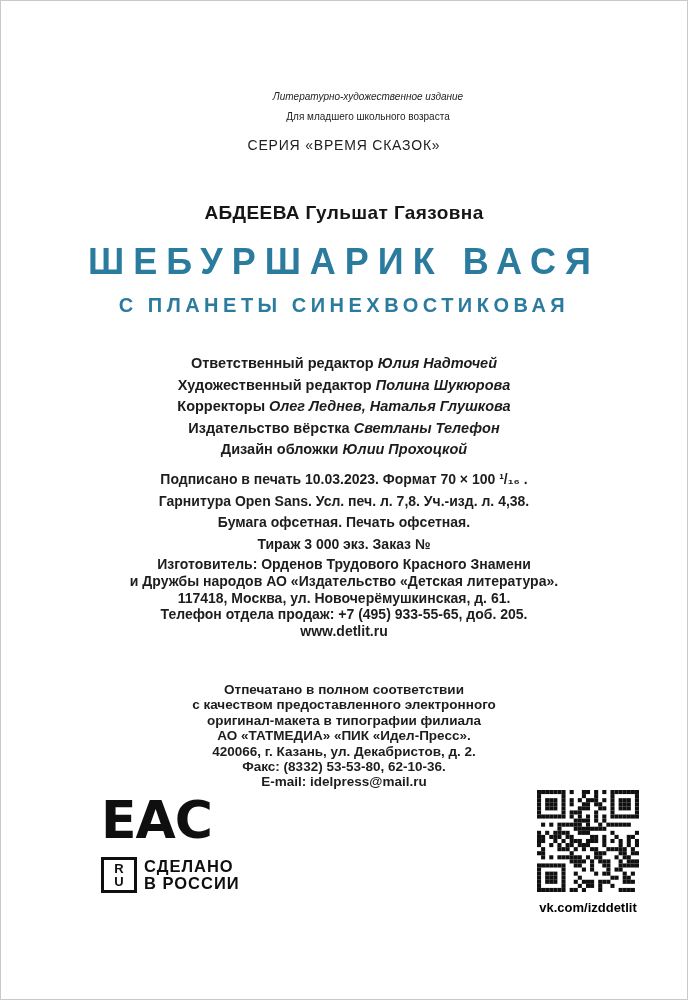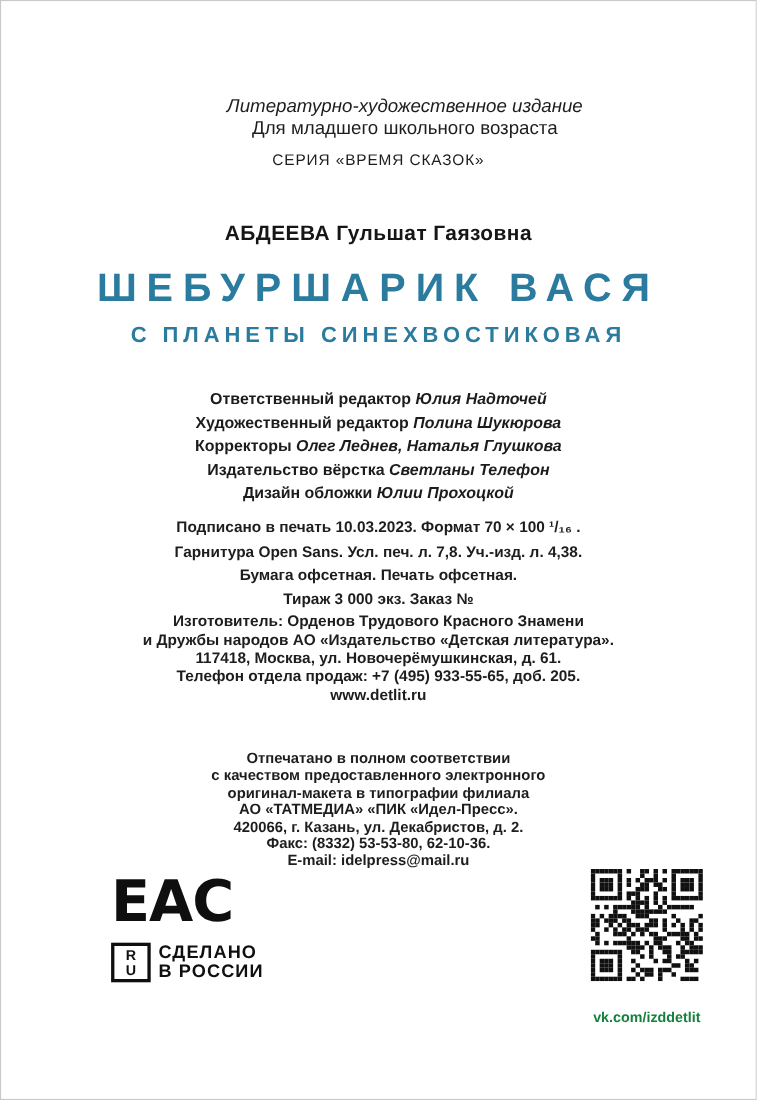--- a/index.html
+++ b/index.html
@@ -1,20 +1,20 @@
 <!DOCTYPE html>
 <html><head>
 <meta charset="utf-8">
 <style>
   html,body{margin:0;padding:0;background:#ffffff;}
   body{width:688px;height:1000px;position:relative;font-family:"Liberation Sans","DejaVu Sans",sans-serif;color:#1c1c1c;}
   .page{position:absolute;inset:0;border:1px solid #c9c9c9;box-sizing:border-box;background:#fff;}
   .center{position:absolute;left:0;right:0;text-align:center;}
 
-  .head-block{top:86px;font-size:17px;line-height:20px;color:#1d1d1d;padding-left:48px;}
+  .head-block{top:86px;font-size:10px;line-height:20px;color:#1d1d1d;padding-left:48px;}
   .italic-line{font-style:italic;}
 
   .series{top:136px;font-size:14px;letter-spacing:0.8px;color:#1d1d1d;}
 
   .author{top:201px;font-size:19px;font-weight:600;letter-spacing:0.4px;color:#161616;}
 
   .title{top:240px;margin:0;font-size:36px;font-weight:700;letter-spacing:9px;}
   .subtitle{top:293px;font-size:20px;font-weight:700;letter-spacing:4.5px;}
 
   .credits{top:352px;font-size:14.5px;line-height:21.5px;}
@@ -28,21 +28,21 @@
   .printer{top:681px;font-size:13.5px;line-height:15.4px;font-weight:700;color:#1d1d1d;}
 
   .footer-left{position:absolute;left:100px;top:792px;width:160px;}
   .eac{font-size:52px;font-weight:900;letter-spacing:-1px;color:#0f0f0f;transform:scaleY(1.0);line-height:54px;font-family:"DejaVu Sans","Liberation Sans",sans-serif;}
   .mir{display:flex;align-items:center;gap:7px;margin-top:10px;}
   .mir-box{width:36px;height:36px;border:3px solid #0f0f0f;box-sizing:border-box;display:flex;flex-direction:column;align-items:center;justify-content:center;font-weight:900;font-size:13px;line-height:13px;color:#0f0f0f;}
   .mir-text{font-weight:900;font-size:16.5px;line-height:17px;letter-spacing:1px;color:#0f0f0f;}
 
   .footer-right{position:absolute;left:536px;top:789px;width:102px;text-align:center;}
   .qr-frame{width:102px;height:102px;background:#fff;}
-  .qr-caption{margin-top:20px;font-size:13px;font-weight:600;color:#15803d;}
+  .qr-caption{margin-top:4px;font-size:13px;font-weight:600;color:#000000;}
 </style>
 </head>
 <body>
 
 <div class="page">
 
   <div class="center head-block">
     <div class="italic-line">Литературно-художественное издание</div>
     <div>Для младшего школьного возраста</div>
   </div>

